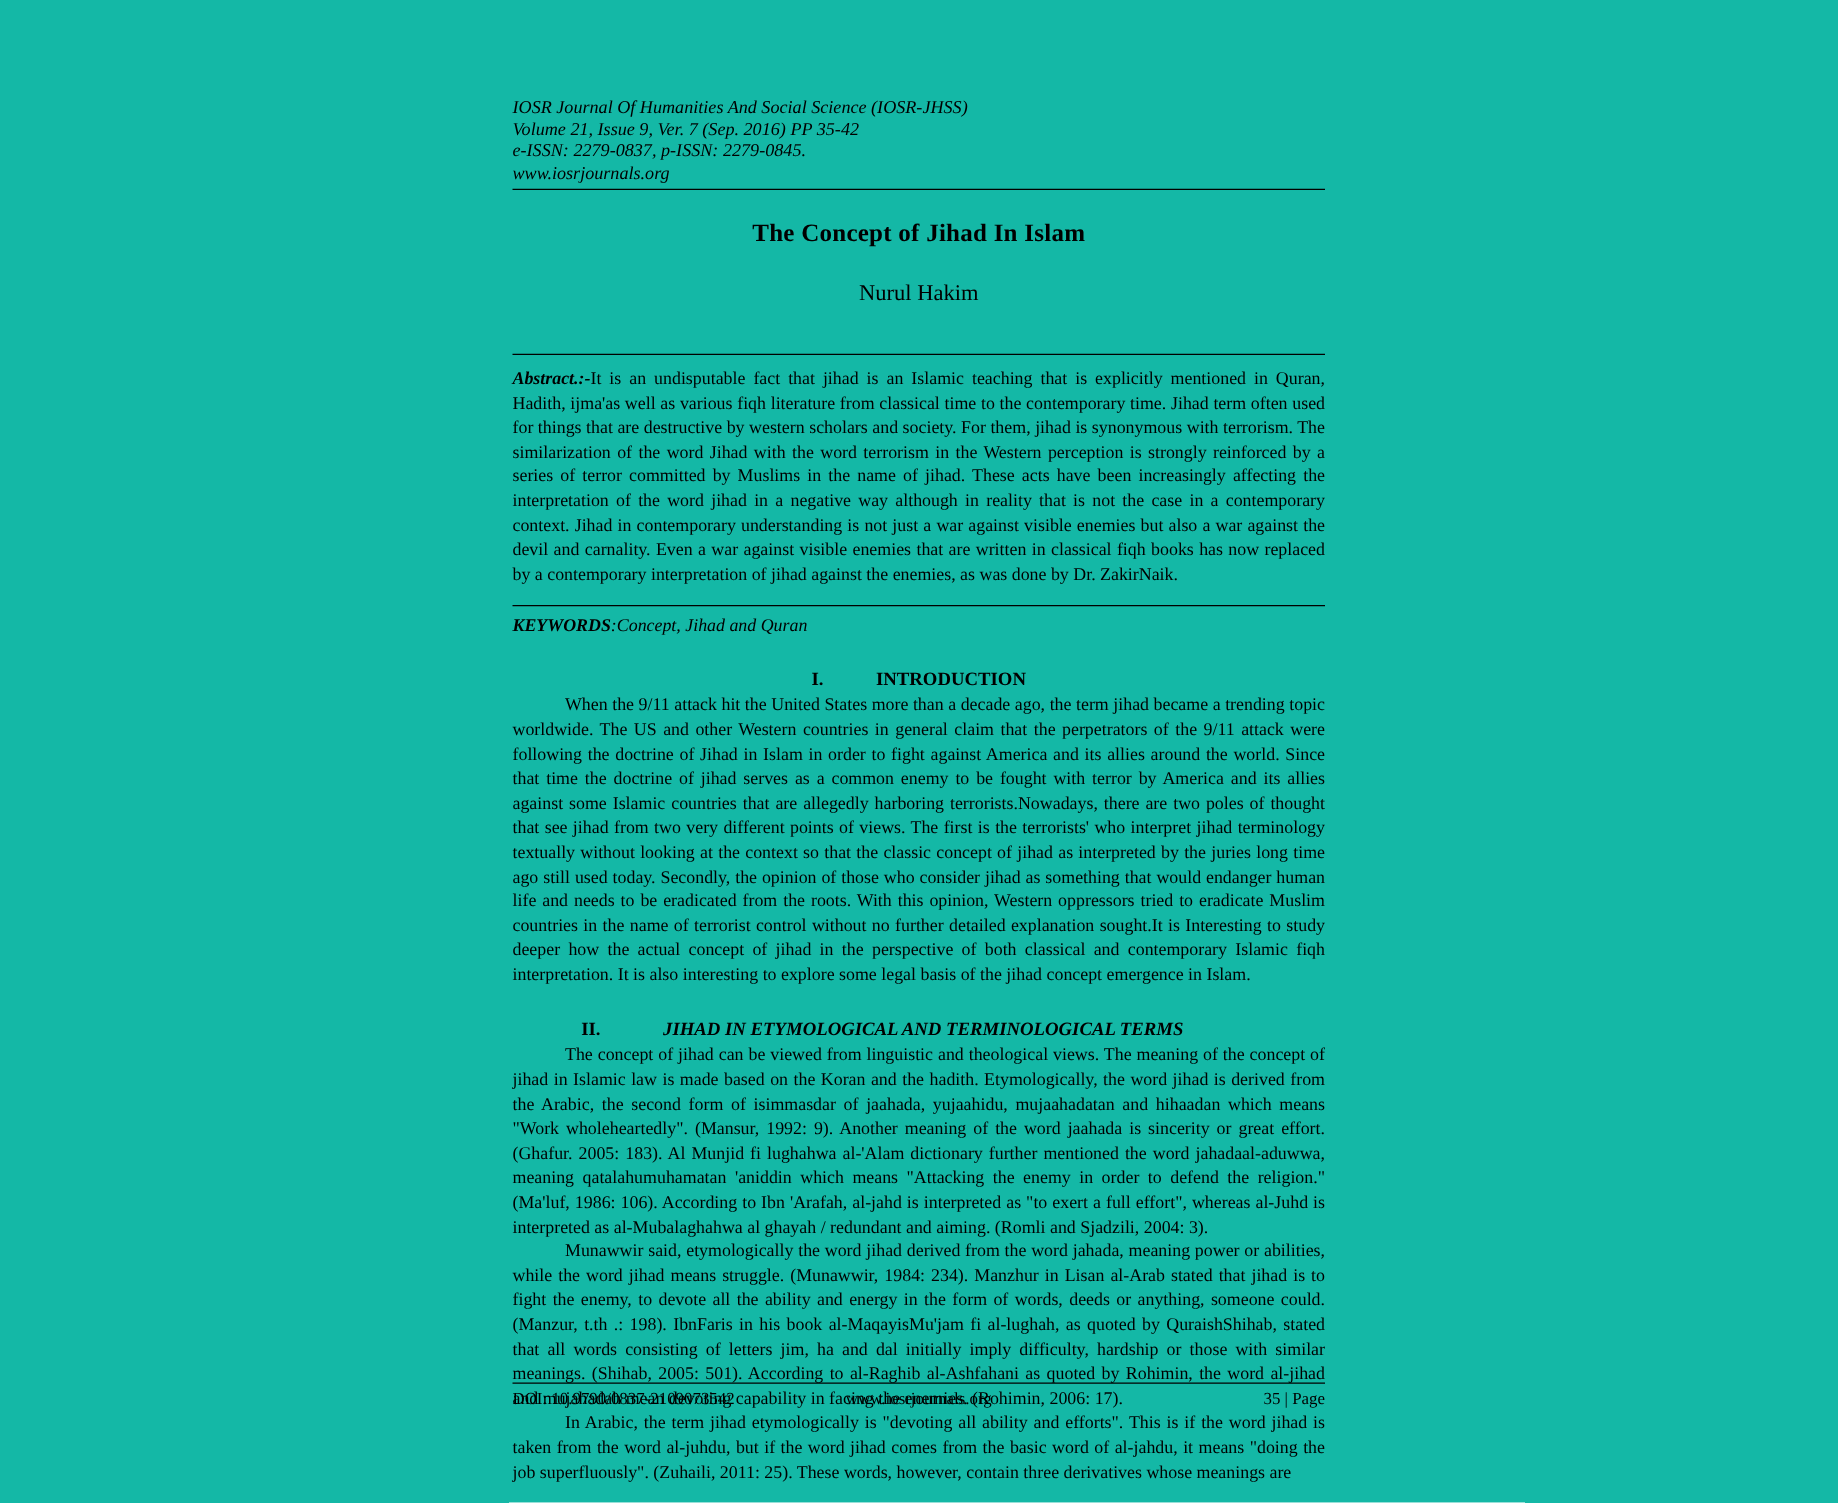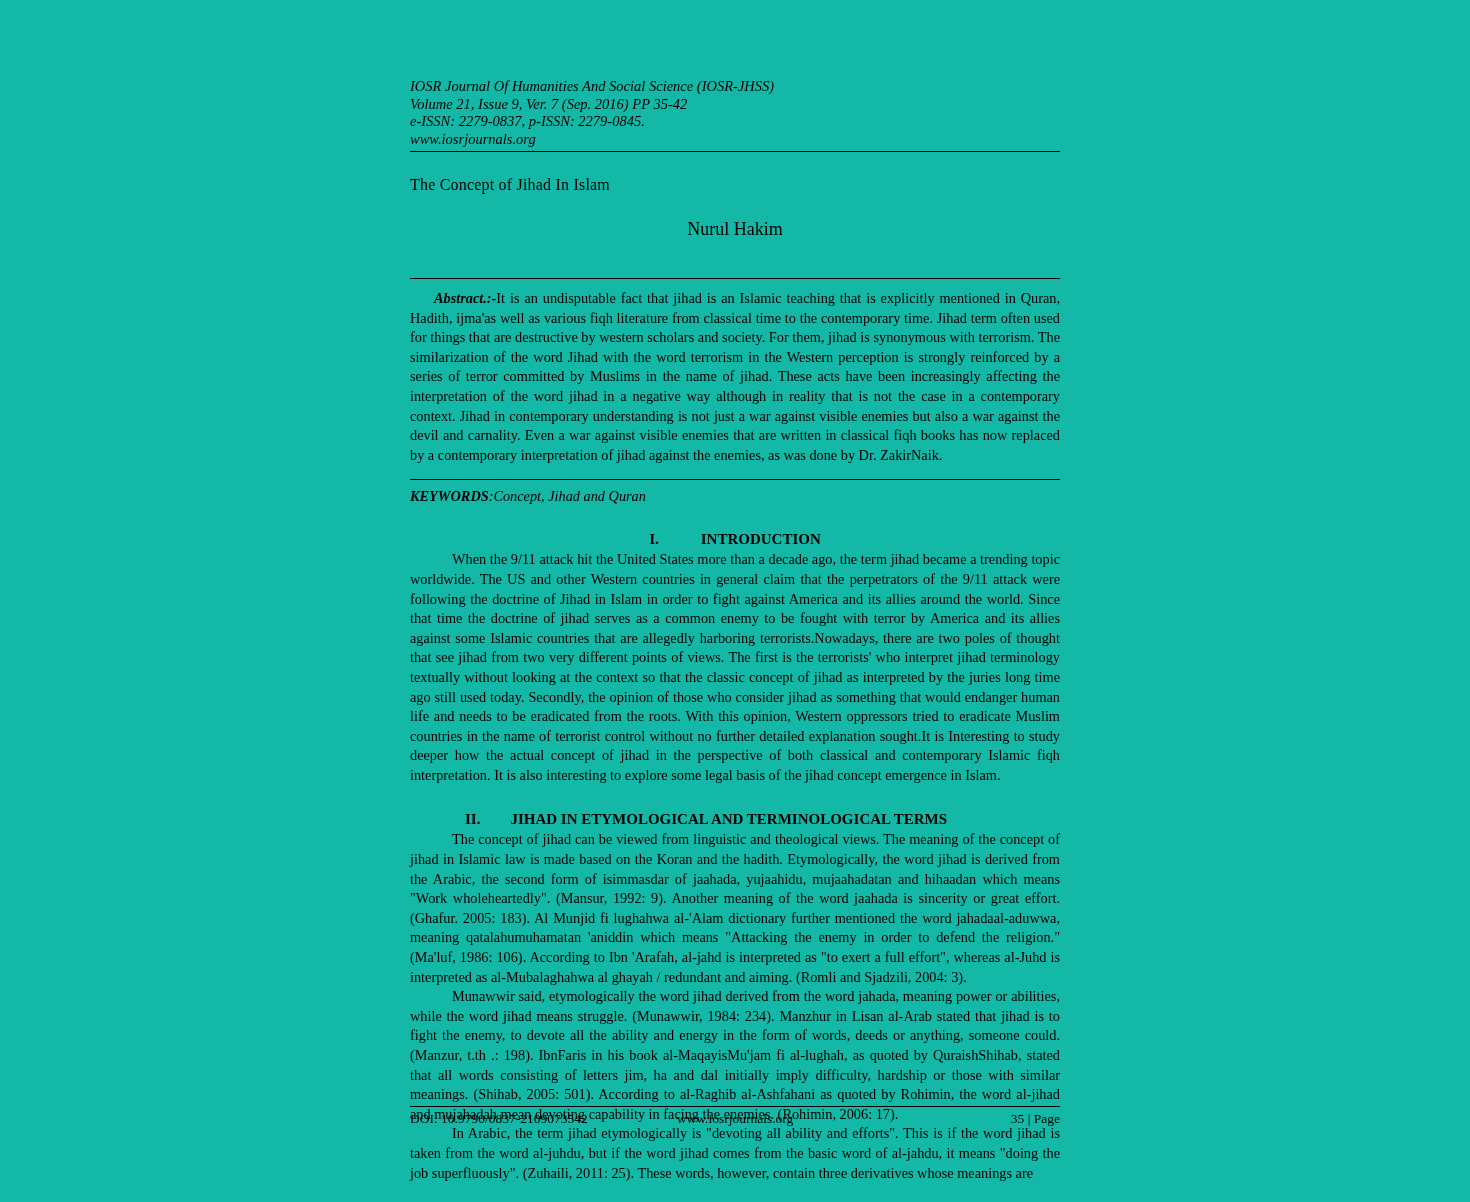--- a/index.html
+++ b/index.html
@@ -30,44 +30,43 @@
     font-style: italic;
     font-size: 14.5px;
     line-height: 17.5px;
     padding-bottom: 3px;
     border-bottom: 1.2px solid #000;
   }
   .journal-header div {
     white-space: nowrap;
   }
   .paper-title {
-    text-align: left;
-    font-size: 16px;
-    font-weight: normal;
+    text-align: center;
+    font-size: 20px;
+    font-weight: bold;
     margin-top: 24px;
     letter-spacing: 0.2px;
   }
   .authors {
     text-align: center;
     font-size: 18px;
     line-height: 26px;
     margin-top: 22px;
   }
   .abstract-block {
     margin-top: 36px;
     padding-top: 10px;
     border-top: 1.2px solid #000;
     font-size: 14.3px;
     line-height: 19.6px;
     text-align: justify;
   }
   .abstract-label {
     font-weight: bold;
     font-style: italic;
-    margin-left: 24px;
   }
   .keywords-block {
     margin-top: 14px;
     padding-top: 8px;
     border-top: 1.2px solid #000;
     font-size: 14.3px;
     font-style: italic;
   }
   .keywords-label {
     font-weight: bold;
@@ -84,21 +83,22 @@
   }
   .section-heading .sec-title {
     display: inline-block;
     margin-left: 42px;
   }
   .section-heading.left-ind {
     text-align: left;
     padding-left: 55px;
   }
   .section-heading.left-ind .sec-title {
-    margin-left: 30px;
+    margin-left: 50px;
+    font-style: italic;
   }
   p.body-text {
     font-size: 14.3px;
     line-height: 19.6px;
     text-align: justify;
     margin: 0;
     text-indent: 42px;
   }
   p.body-text + p.body-text {
     margin-top: 0;

